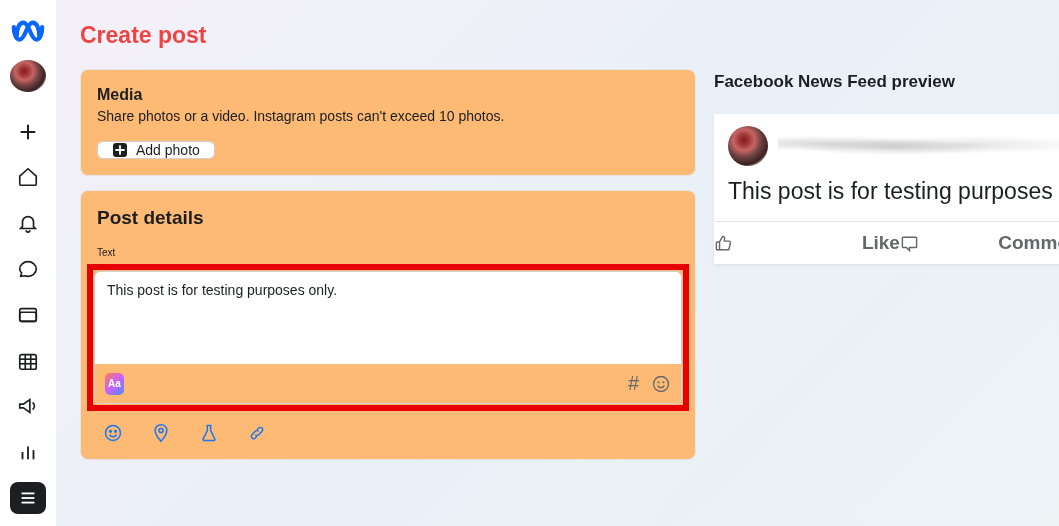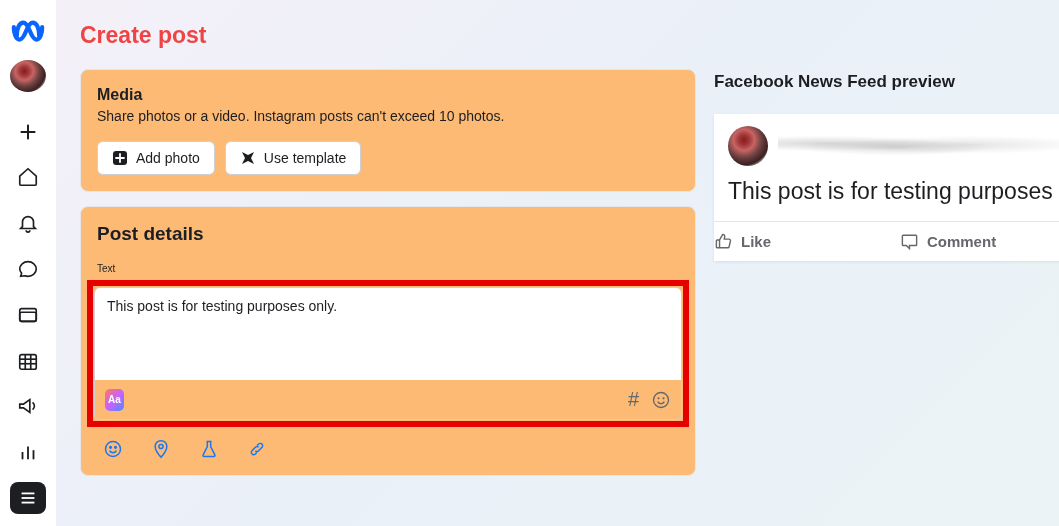--- a/index.html
+++ b/index.html
@@ -95,21 +95,21 @@
       margin-bottom: 17px;
     }
     .btn-row {
       display: flex;
       gap: 10px;
     }
     .btn {
       display: flex;
       align-items: center;
       gap: 8px;
-      padding: 8px 14px;
+      padding: 0 14px;
       background: #fff;
       border: 1px solid #ced0d4;
       border-radius: 6px;
       font-size: 14px;
       font-weight: 500;
       color: #1c1e21;
       cursor: pointer;
     }
     .btn svg {
       width: 16px;
@@ -250,25 +250,25 @@
       overflow: hidden;
     }
     .preview-actions {
       display: flex;
       border-top: 1px solid #e4e6eb;
     }
     .preview-action {
       flex: 1;
       display: flex;
       align-items: center;
-      justify-content: flex-start;
+      justify-content: space-between;
       gap: 8px;
       padding: 10px 0;
       color: #65676b;
-      font-size: 15px;
+      font-size: 19px;
       font-weight: 600;
       cursor: pointer;
     }
     .preview-action svg {
       width: 19px;
       height: 19px;
     }
   </style>
 </head>
 <body>
@@ -348,26 +348,20 @@
     <div class="card">
       <div class="card-title">Media</div>
       <div class="card-sub">Share photos or a video. Instagram posts can't exceed 10 photos.</div>
       <div class="btn-row">
         <div class="btn">
           <svg viewBox="0 0 16 16">
               <rect x="1" y="1" width="14" height="14" rx="3" fill="#1c1e21"></rect>
               <path d="M8 4V12M4 8H12" stroke="#fff" stroke-width="1.8" stroke-linecap="round"></path>
             </svg>
           <span>Add photo</span>
-        </div>
-        <div class="btn">
-          <svg viewBox="0 0 16 16" fill="#1c1e21">
-              <path d="M2 2L5 8L2 14L8 11L14 14L11 8L14 2L8 5Z"></path>
-            </svg>
-          <span>Use template</span>
         </div>
       </div>
     </div>
 
     <div class="card">
       <div class="section-title">Post details</div>
       <div class="label">Text</div>
 
       <div class="highlight-box">
         <div class="text-input-wrap">

